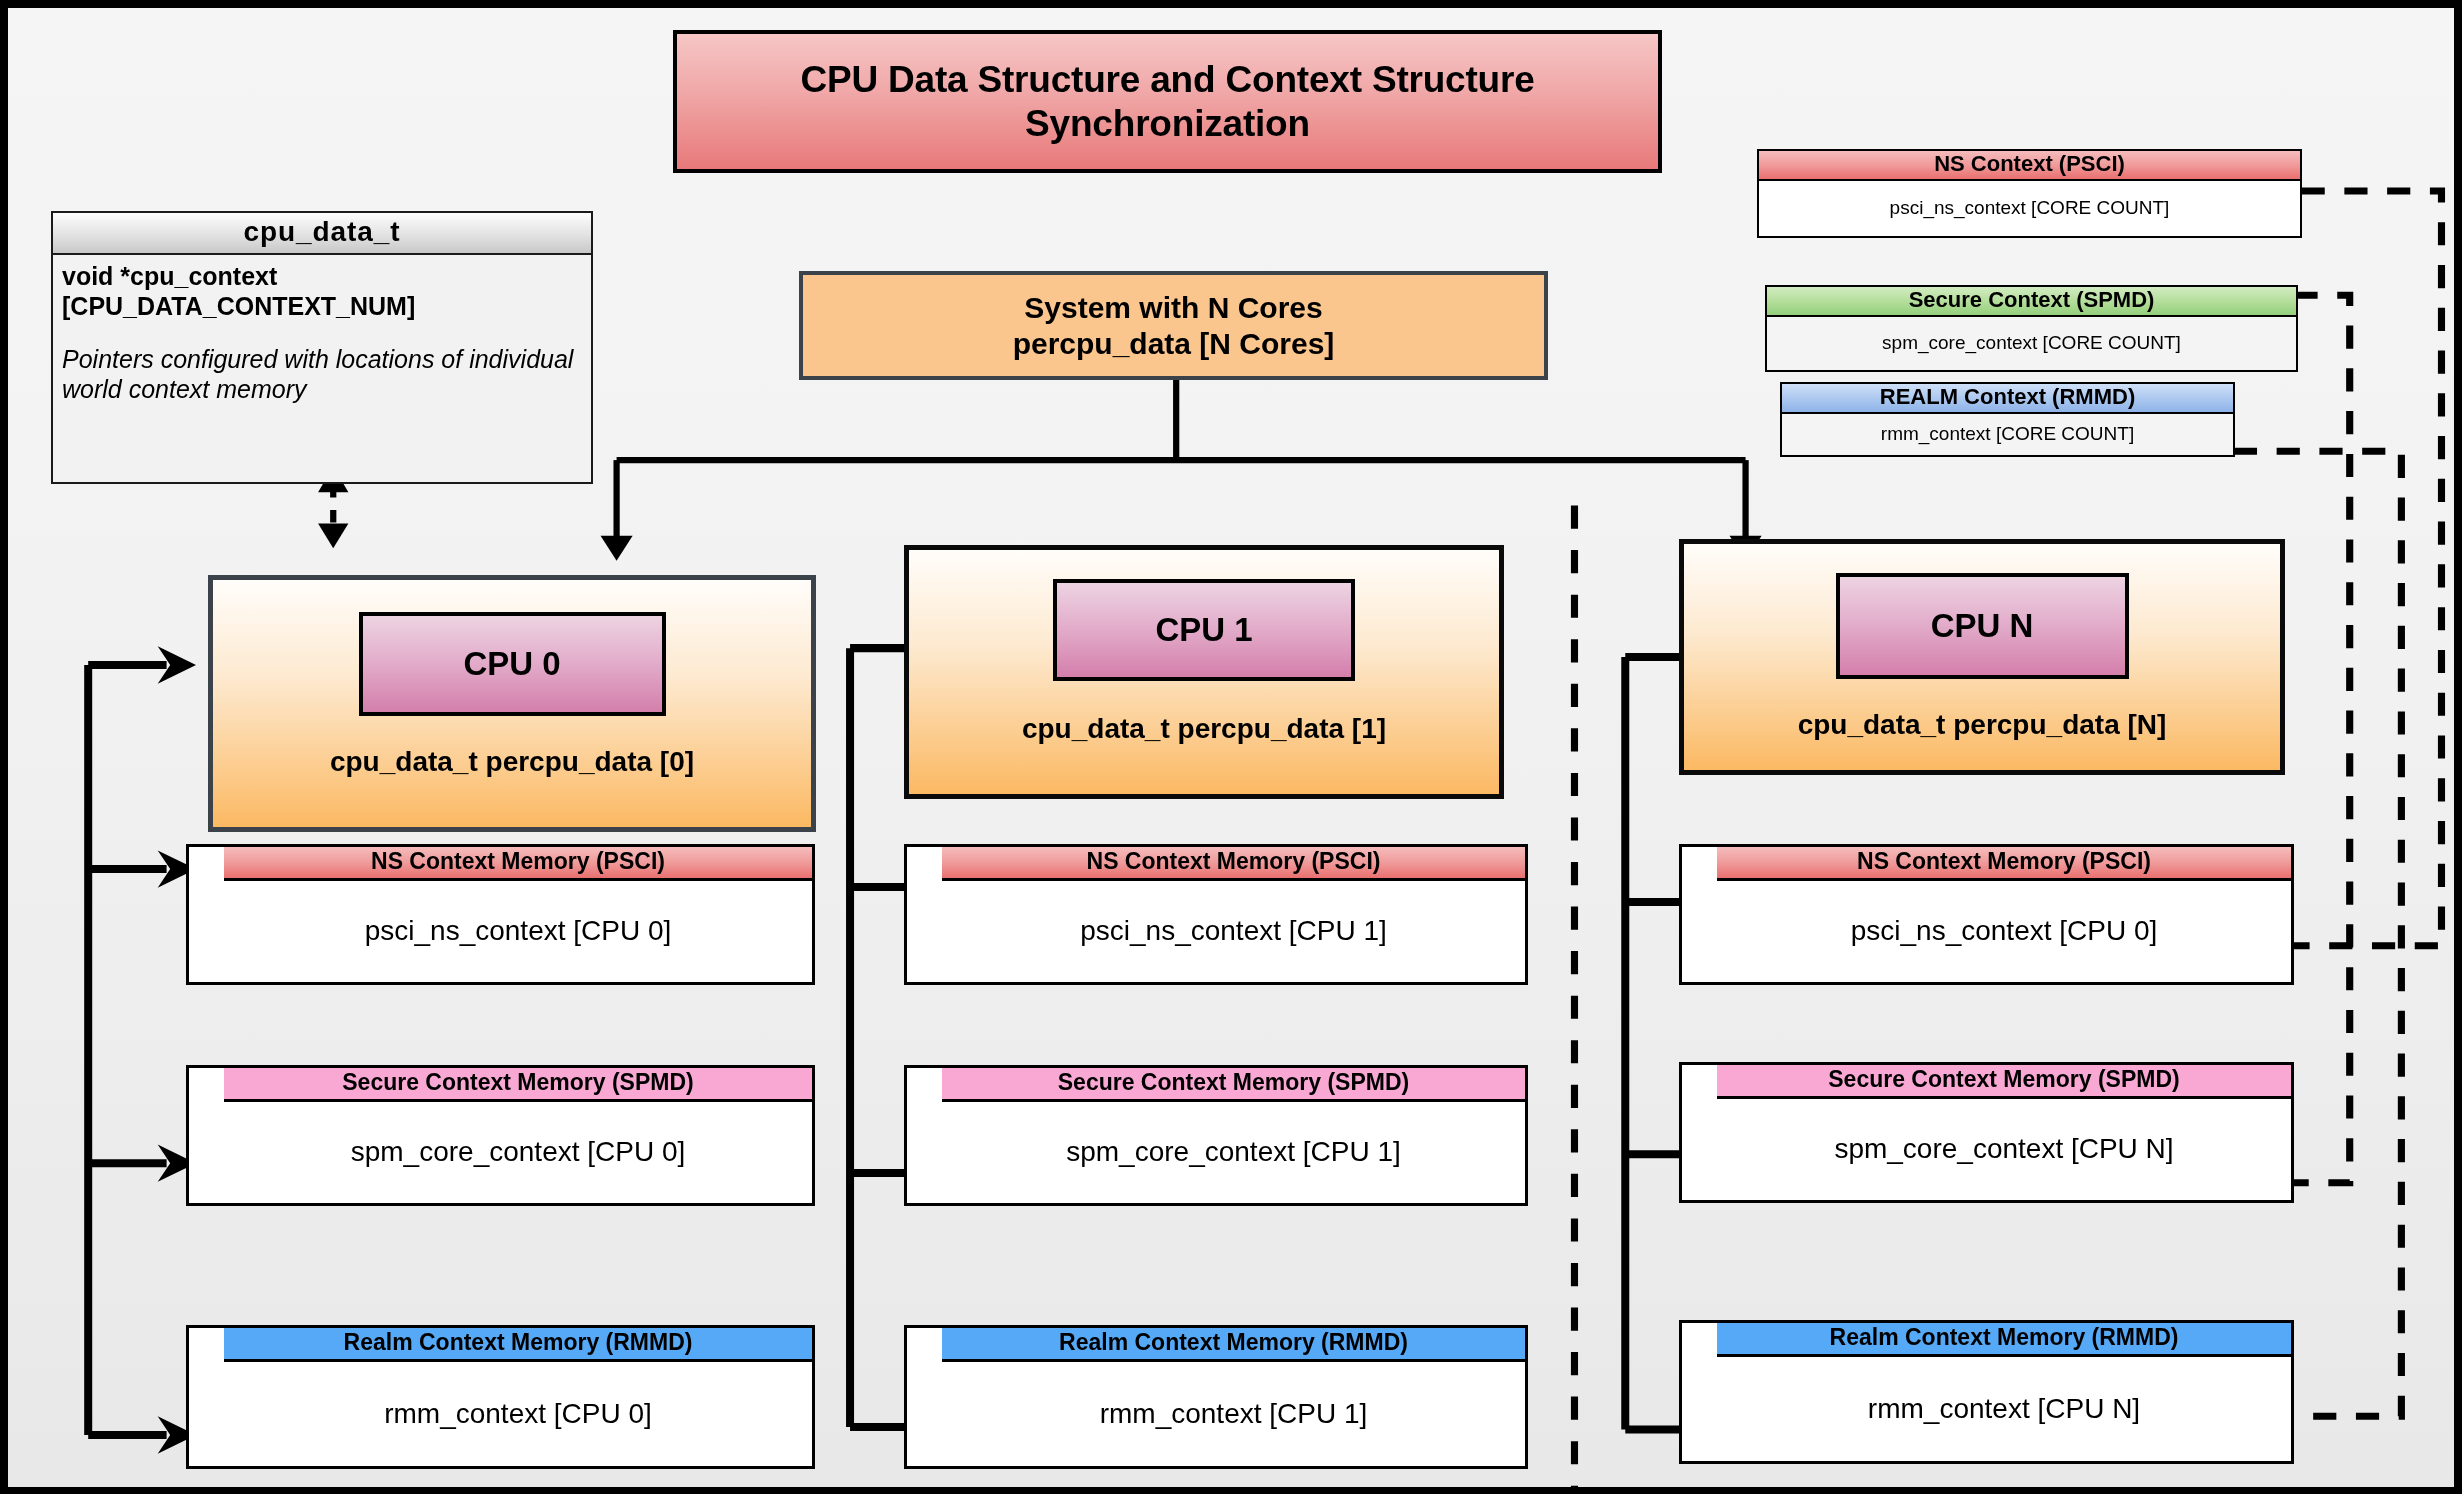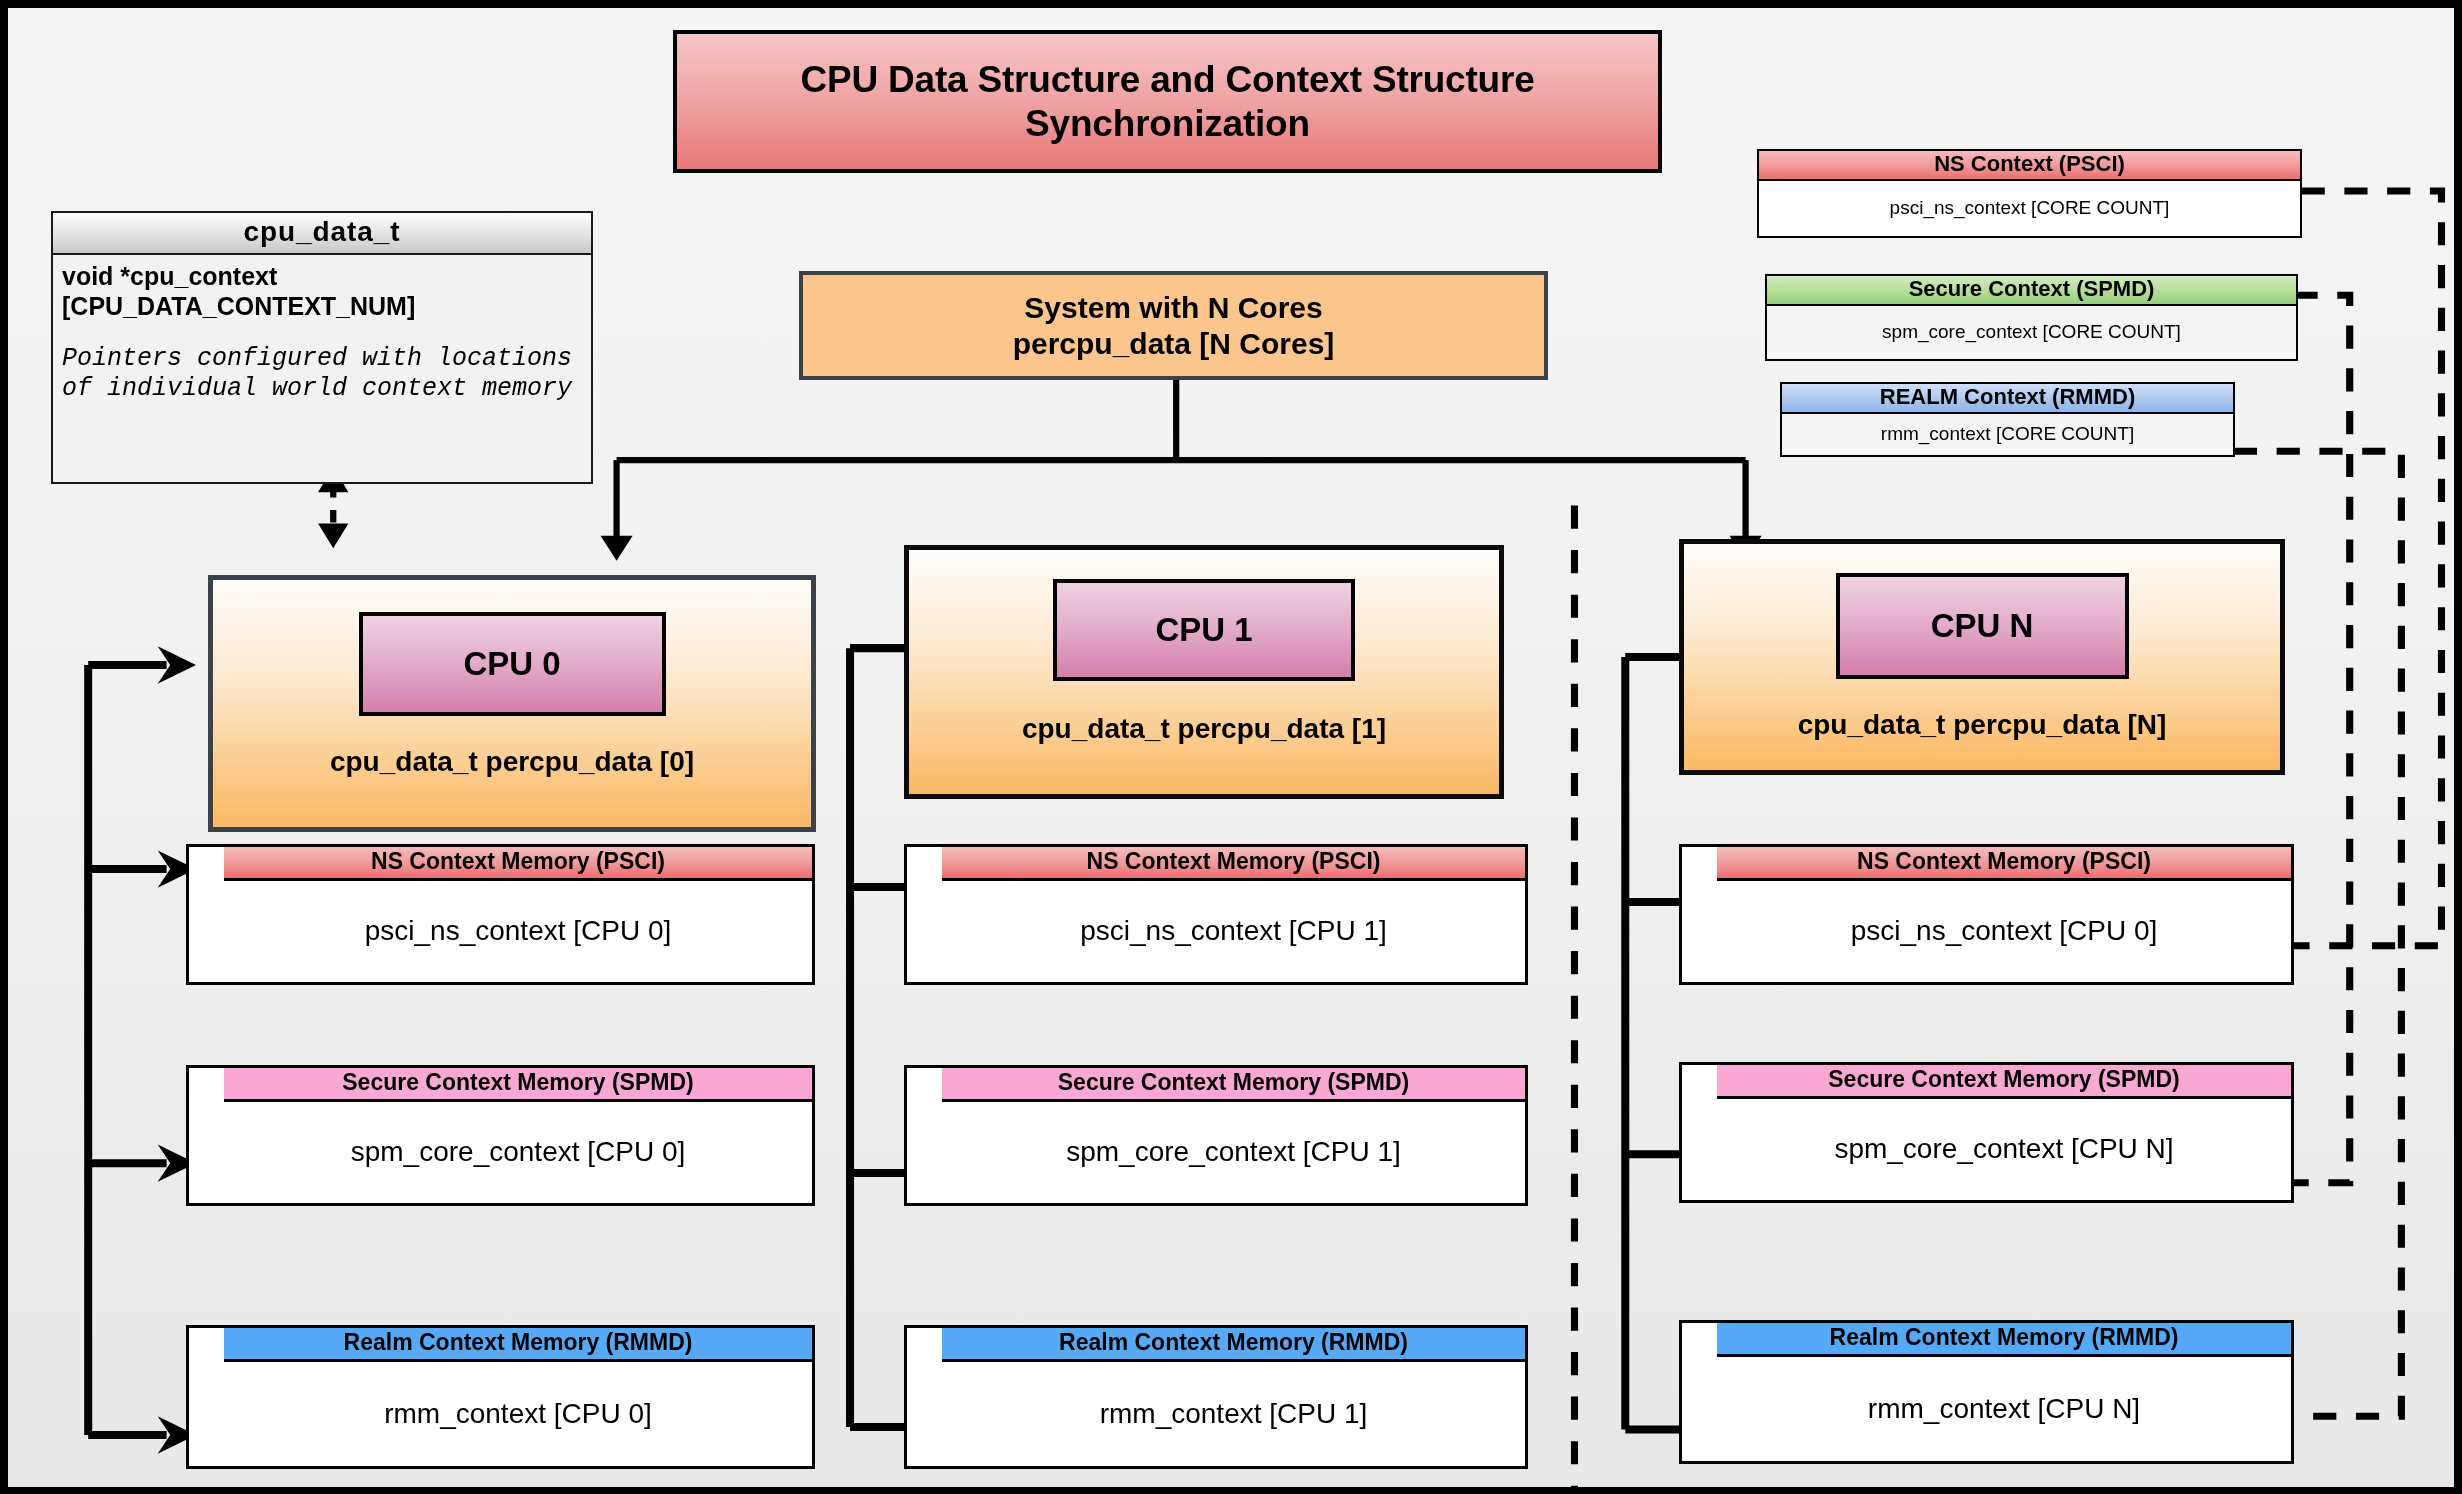--- a/index.html
+++ b/index.html
@@ -50,21 +50,21 @@
     color: #000;
     padding: 2.7px 0 5.3px 0;
     letter-spacing: 0.9px;
   }
   .struct-body {
     padding: 7.1px 9px 9px 9px;
     font-size: 25px;
     color: #000;
   }
   .struct-field { font-weight: bold; line-height: 1.18; }
-  .struct-note  { font-style: italic; line-height: 1.2; margin-top: 23px; font-family: Liberation Mono, monospace; }
+  .struct-note  { font-style: italic; line-height: 1.2; margin-top: 23px; }
 
   
   .system-box {
     background: #fbc68e;
     border: 4.5px solid #3c4249;
     display: flex; align-items: center; justify-content: center;
     text-align: center;
     font-weight: bold;
     font-size: 30px;
     line-height: 1.2;
@@ -239,21 +239,21 @@
       <div>System with N Cores</div>
       <div>percpu_data [N Cores]</div>
     </div>
   </div>
 
   <div class="abs sum-box" style="left:1749px; top:141px; width:545px; height:89px;">
     <div class="sum-hdr ctx-hdr ns" style="border-bottom-width:2.7px;">NS Context  (PSCI)</div>
     <div class="sum-body">psci_ns_context [CORE COUNT]</div>
   </div>
 
-  <div class="abs sum-box" style="left:1757px; top:266px; width:533px; height:87px;">
+  <div class="abs sum-box" style="left:1757px; top:277px; width:533px; height:87px;">
     <div class="sum-hdr ctx-hdr secure-g" style="border-bottom-width:2.7px;">Secure Context (SPMD)</div>
     <div class="sum-body gray">spm_core_context [CORE COUNT]</div>
   </div>
 
   <div class="abs sum-box" style="left:1772px; top:374px; width:455px; height:75px;">
     <div class="sum-hdr ctx-hdr realm-g" style="border-bottom-width:2.7px;">REALM Context (RMMD)</div>
     <div class="sum-body gray">rmm_context [CORE COUNT]</div>
   </div>
 
   <div class="abs cpu-box grayborder" style="left:200px; top:567px; width:608px; height:257px;">

